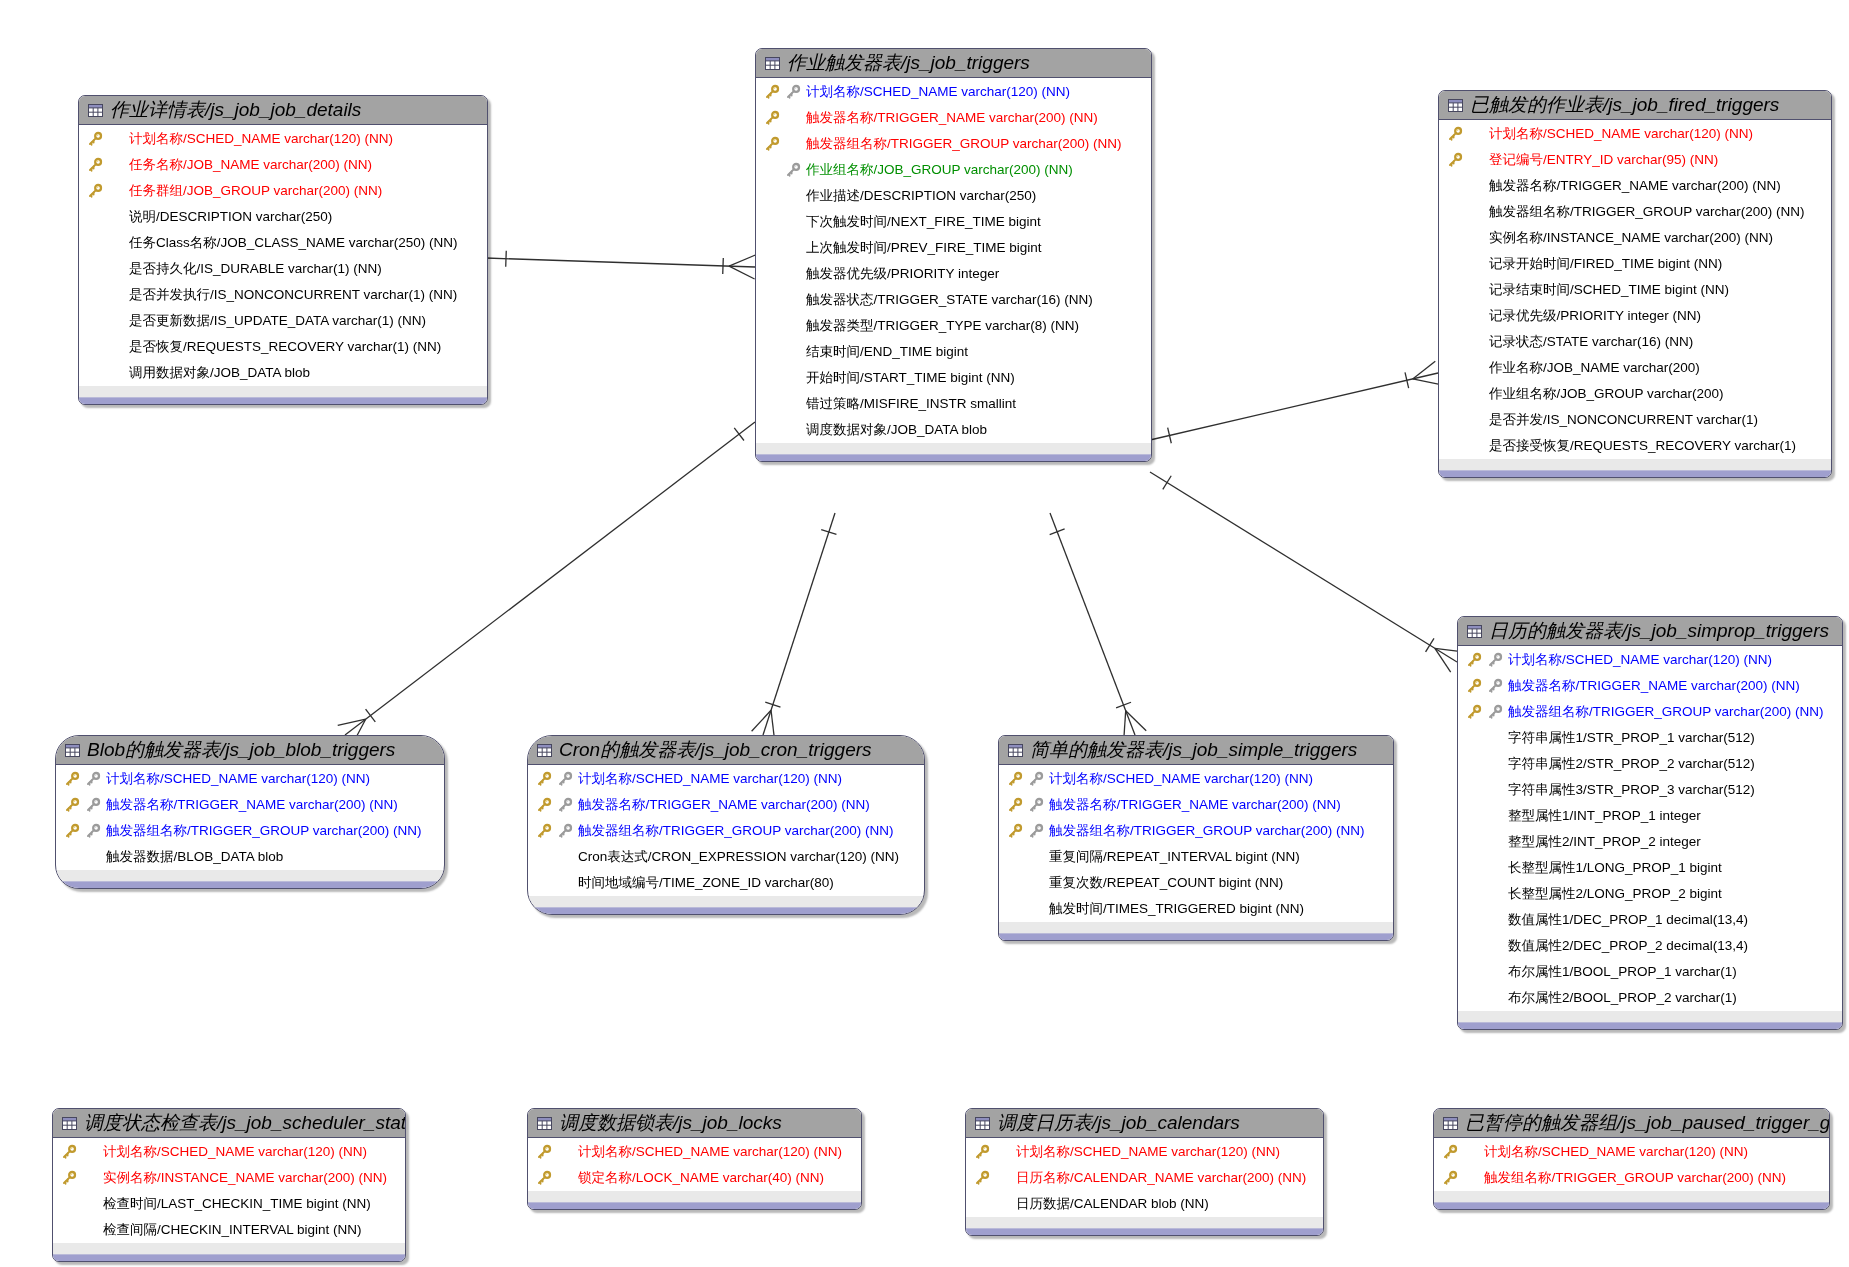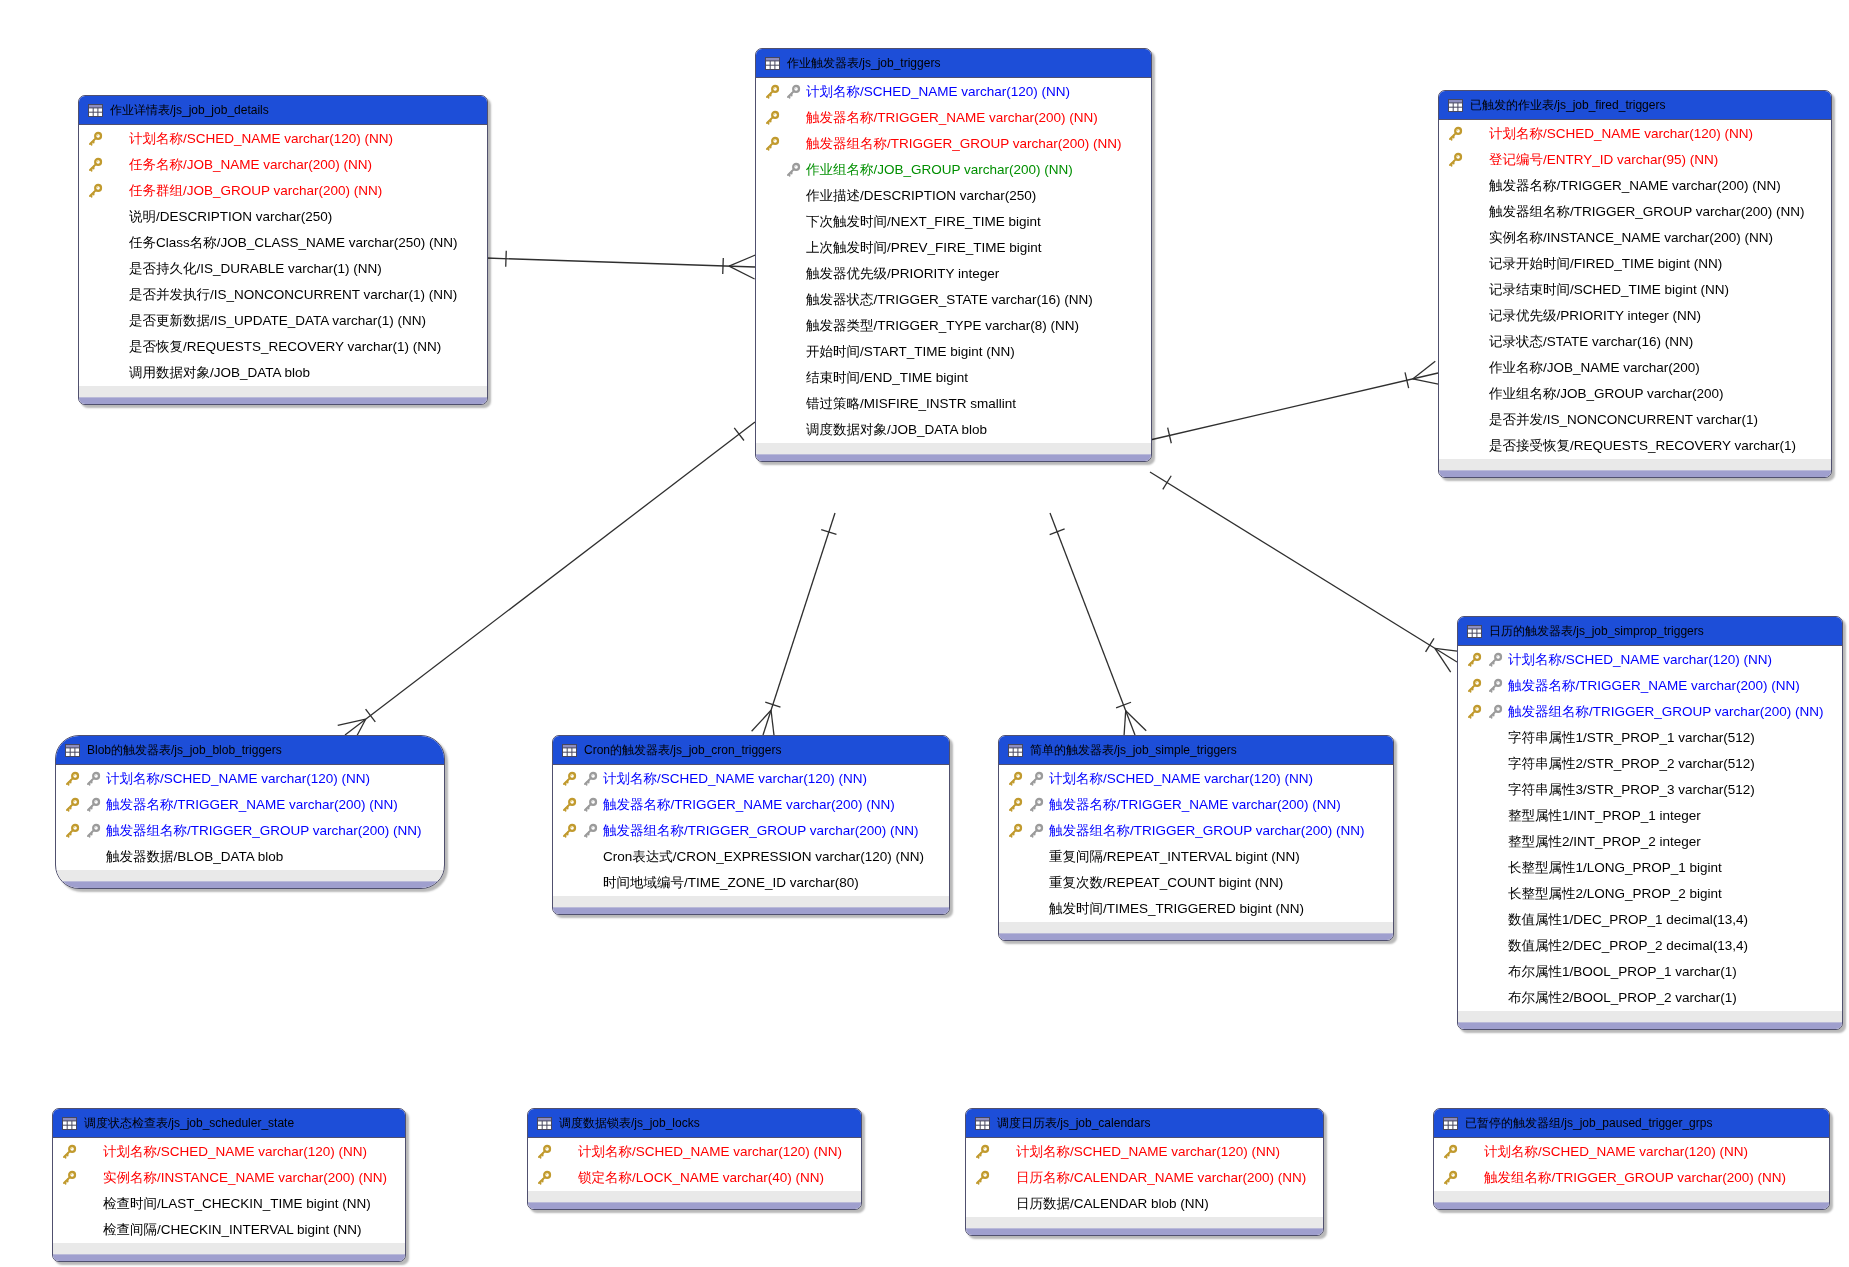--- a/index.html
+++ b/index.html
@@ -14,23 +14,23 @@
     position:absolute;z-index:1;
     background:#ffffff;
     border:1.5px solid #50506e;
     border-radius:7px;
     overflow:hidden;
     box-shadow:3px 3px 2px rgba(0,0,0,0.28);
   }
   .tbl-head{
     display:flex;align-items:center;gap:7px;
     height:28px;padding:0 9px;
-    background:#1d4ed8;
+    background:#a3a3a3;
     border-bottom:1.4px solid #50506e;
-    font-size:12px;color:#000;white-space:nowrap;
+    font-size:19px;color:#000;white-space:nowrap;font-style:italic;
   }
   .tbl-icon{display:inline-flex;align-items:center;}
   .tbl-rows{padding:1px 0 0 0;}
   .row{
     display:flex;align-items:center;
     height:26px;padding:0 8px;
     font-size:13.5px;white-space:nowrap;
   }
   .kslot{flex:0 0 21px;width:21px;display:flex;align-items:center;}
   .ftext{white-space:nowrap;}
@@ -292,26 +292,26 @@
         <span class="ftext c-black">触发器状态/TRIGGER_STATE varchar(16) (NN)</span>
       </div>
       <div class="row">
         <span class="kslot"></span>
         <span class="kslot"></span>
         <span class="ftext c-black">触发器类型/TRIGGER_TYPE varchar(8) (NN)</span>
       </div>
       <div class="row">
         <span class="kslot"></span>
         <span class="kslot"></span>
+        <span class="ftext c-black">结束时间/END_TIME bigint</span>
+      </div>
+      <div class="row">
+        <span class="kslot"></span>
+        <span class="kslot"></span>
         <span class="ftext c-black">开始时间/START_TIME bigint (NN)</span>
-      </div>
-      <div class="row">
-        <span class="kslot"></span>
-        <span class="kslot"></span>
-        <span class="ftext c-black">结束时间/END_TIME bigint</span>
       </div>
       <div class="row">
         <span class="kslot"></span>
         <span class="kslot"></span>
         <span class="ftext c-black">错过策略/MISFIRE_INSTR smallint</span>
       </div>
       <div class="row">
         <span class="kslot"></span>
         <span class="kslot"></span>
         <span class="ftext c-black">调度数据对象/JOB_DATA blob</span>
@@ -512,21 +512,21 @@
         <span class="kslot"></span>
         <span class="kslot"></span>
         <span class="ftext c-black">触发器数据/BLOB_DATA blob</span>
       </div>
     </div>
     <div class="tbl-footer">
       <div class="fg"></div>
       <div class="fp"></div>
     </div>
   </section>
-<section class="tbl" style="left:552px;top:735px;width:396px;">
+<section class="tbl" style="left:527px;top:735px;width:396px;border-radius:25px;">
     <div class="tbl-head">
       <span class="tbl-icon">
         <svg width="15" height="13" viewBox="0 0 15 13">
           <rect x="0.5" y="0.5" width="14" height="12" fill="#ffffff" stroke="#47475f"></rect>
           <rect x="0.5" y="0.5" width="14" height="3.4" fill="#8e8ebe" stroke="#47475f"></rect>
           <line x1="5.2" y1="3.9" x2="5.2" y2="12.5" stroke="#47475f"></line>
           <line x1="9.9" y1="3.9" x2="9.9" y2="12.5" stroke="#47475f"></line>
           <line x1="0.5" y1="8.2" x2="14.5" y2="8.2" stroke="#47475f"></line>
         </svg>
       </span>

